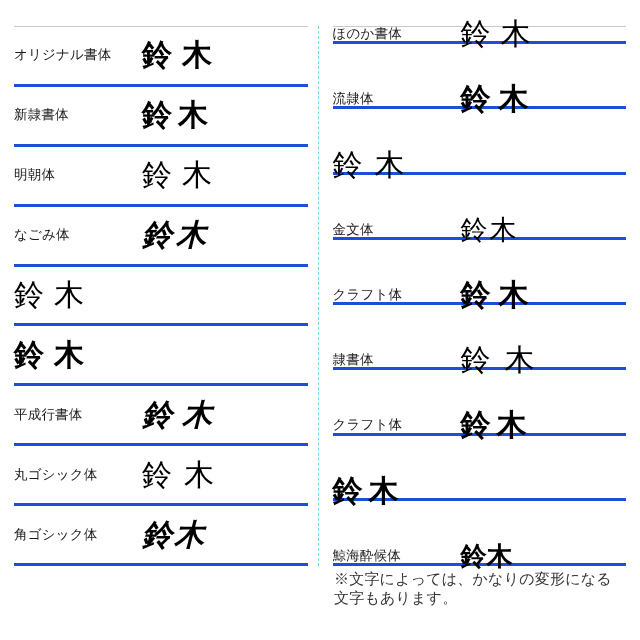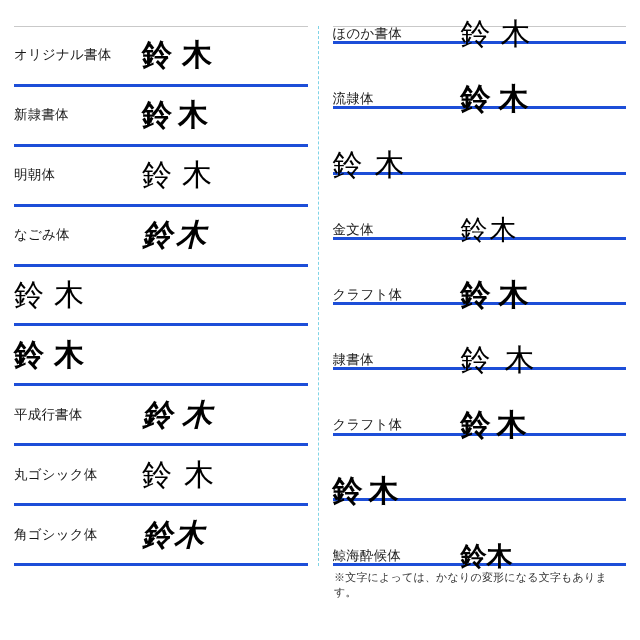--- a/index.html
+++ b/index.html
@@ -101,21 +101,21 @@
   .s-mamekichi { font-family: "DejaVu Sans", sans-serif; font-weight: 700; letter-spacing: 8px; }
   .s-reisho    { font-family: "DejaVu Serif", serif; font-weight: 400; letter-spacing: 14px; }
   .s-craft     { font-family: "DejaVu Sans", sans-serif; font-weight: 700; letter-spacing: 6px; }
   .s-shinkai   { font-family: "DejaVu Serif", serif; font-weight: 700; letter-spacing: 6px; }
   .s-shinten   { font-family: "DejaVu Serif", serif; font-weight: 700; letter-spacing: 0px; font-size: 26px; }
 
   .note {
     margin-top: 4px;
     padding-left: 50%;
     box-sizing: border-box;
-    font-size: 11px;
+    font-size: 15px;
     color: #333333;
     letter-spacing: 0.2px;
   }
   .note-inner {
     padding-left: 14px;
   }
 </style>
 </head>
 <body>
 

